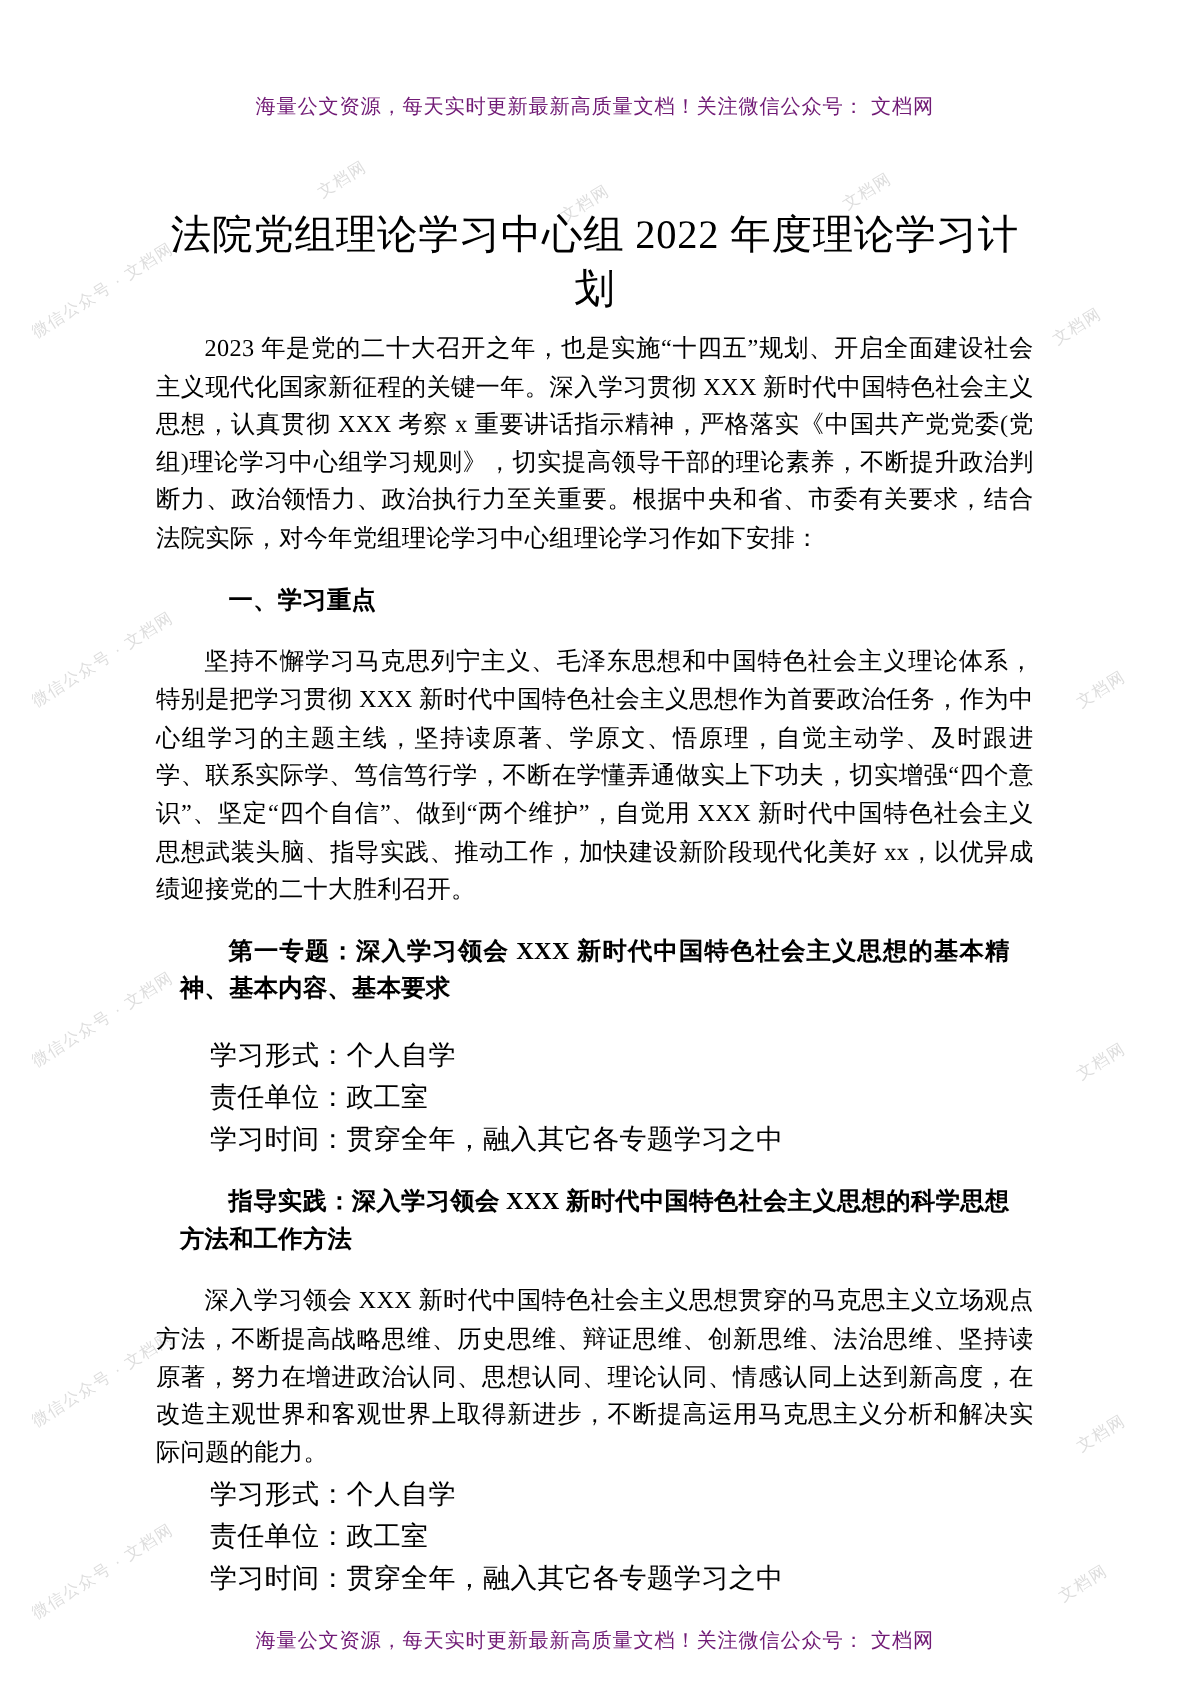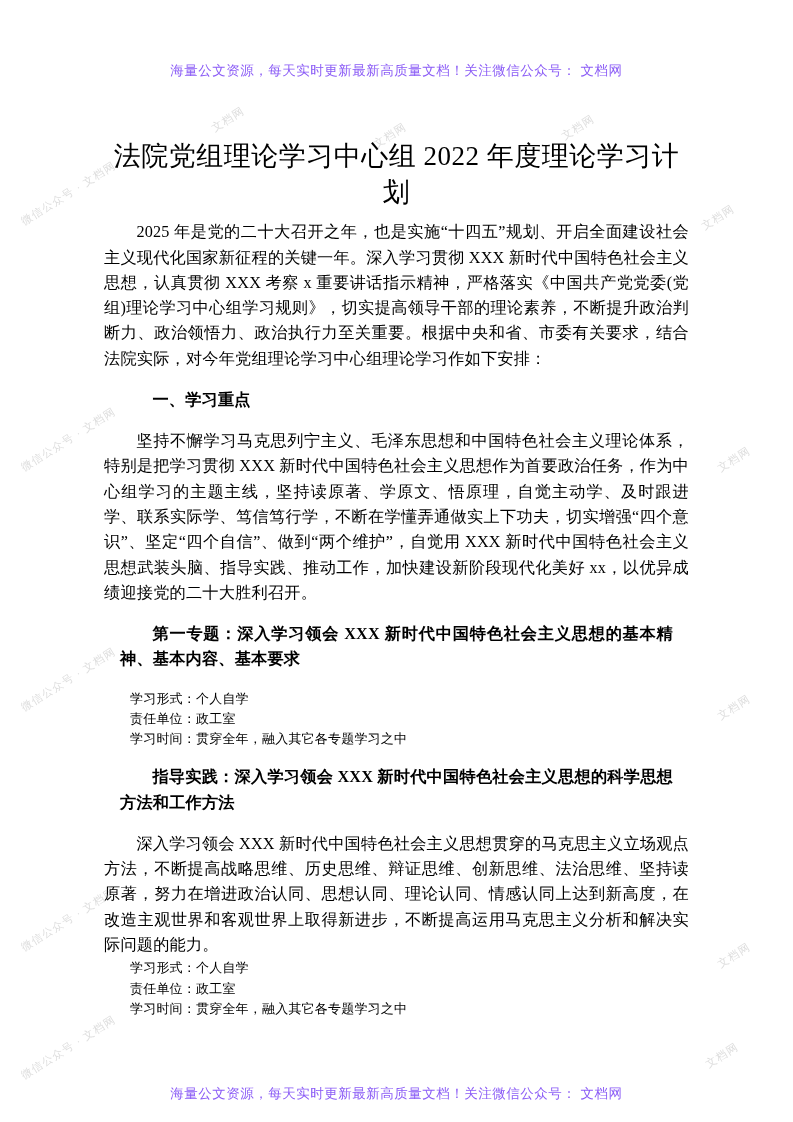--- a/index.html
+++ b/index.html
@@ -40,21 +40,21 @@
 
   
   .banner {
     position: absolute;
     left: 0;
     right: 0;
     text-align: center;
     font-family: "Liberation Sans", "DejaVu Sans", sans-serif;
     font-size: 13.5px;
     letter-spacing: 0.5px;
-    color: #8b5cf6;
+    color: #701a75;
     z-index: 2;
   }
   .banner-top { top: 62px; }
   .banner-bottom { top: 1085px; }
 
   
   .content {
     position: absolute;
     left: 104px;
     right: 104px;
@@ -84,21 +84,21 @@
     line-height: 1.56;
     font-weight: bold;
     text-align: justify;
     text-justify: inter-ideograph;
     text-indent: 2em;
     letter-spacing: 0.2px;
     font-family: Liberation Serif, serif;
   }
   p.meta {
     margin: 0;
-    font-size: 13px;
+    font-size: 18px;
     line-height: 1.56;
     text-indent: 2em;
     letter-spacing: 0.2px;
   }
 </style>
 </head>
 <body>
 
 <div class="page">
 
@@ -116,21 +116,21 @@
       <span class="wm" style="left: 716px; top: 700px; transform: rotate(-32deg);">文档网</span>
       <span class="wm" style="left: 716px; top: 948px; transform: rotate(-32deg);">文档网</span>
       <span class="wm" style="left: 704px; top: 1048px; transform: rotate(-32deg);">文档网</span>
     </div>
 
   <div class="banner banner-top">海量公文资源，每天实时更新最新高质量文档！关注微信公众号：  文档网</div>
 
   <div class="content">
     <h1 class="doc-title">法院党组理论学习中心组 2022 年度理论学习计划</h1>
     <div id="blocks">
-        <p class="para">2025 年是党的二十大召开之年，也是实施“十四五”规划、开启全面建设社会主义现代化国家新征程的关键一年。深入学习贯彻 XXX 新时代中国特色社会主义思想，认真贯彻 XXX 考察 x 重要讲话指示精神，严格落实《中国共产党党委(党组)理论学习中心组学习规则》，切实提高领导干部的理论素养，不断提升政治判断力、政治领悟力、政治执行力至关重要。根据中央和省、市委有关要求，结合法院实际，对今年党组理论学习中心组理论学习作如下安排：</p>
+        <p class="para">2023 年是党的二十大召开之年，也是实施“十四五”规划、开启全面建设社会主义现代化国家新征程的关键一年。深入学习贯彻 XXX 新时代中国特色社会主义思想，认真贯彻 XXX 考察 x 重要讲话指示精神，严格落实《中国共产党党委(党组)理论学习中心组学习规则》，切实提高领导干部的理论素养，不断提升政治判断力、政治领悟力、政治执行力至关重要。根据中央和省、市委有关要求，结合法院实际，对今年党组理论学习中心组理论学习作如下安排：</p>
         <p class="heading">一、学习重点</p>
         <p class="para">坚持不懈学习马克思列宁主义、毛泽东思想和中国特色社会主义理论体系，特别是把学习贯彻 XXX 新时代中国特色社会主义思想作为首要政治任务，作为中心组学习的主题主线，坚持读原著、学原文、悟原理，自觉主动学、及时跟进学、联系实际学、笃信笃行学，不断在学懂弄通做实上下功夫，切实增强“四个意识”、坚定“四个自信”、做到“两个维护”，自觉用 XXX 新时代中国特色社会主义思想武装头脑、指导实践、推动工作，加快建设新阶段现代化美好 xx，以优异成绩迎接党的二十大胜利召开。</p>
         <p class="heading">第一专题：深入学习领会 XXX 新时代中国特色社会主义思想的基本精神、基本内容、基本要求</p>
         <p class="meta">学习形式：个人自学</p>
         <p class="meta">责任单位：政工室</p>
         <p class="meta">学习时间：贯穿全年，融入其它各专题学习之中</p>
         <p class="heading">指导实践：深入学习领会 XXX 新时代中国特色社会主义思想的科学思想方法和工作方法</p>
         <p class="para">深入学习领会 XXX 新时代中国特色社会主义思想贯穿的马克思主义立场观点方法，不断提高战略思维、历史思维、辩证思维、创新思维、法治思维、坚持读原著，努力在增进政治认同、思想认同、理论认同、情感认同上达到新高度，在改造主观世界和客观世界上取得新进步，不断提高运用马克思主义分析和解决实际问题的能力。</p>
         <p class="meta">学习形式：个人自学</p>
         <p class="meta">责任单位：政工室</p>

